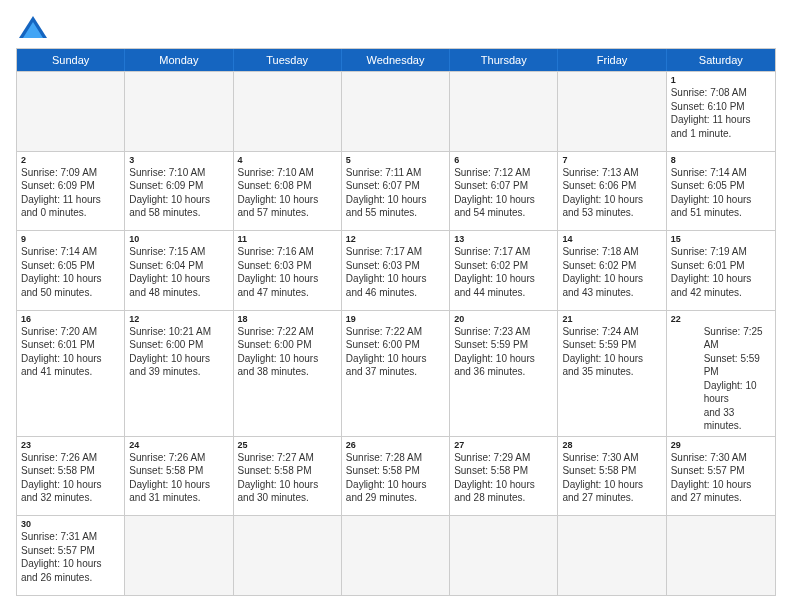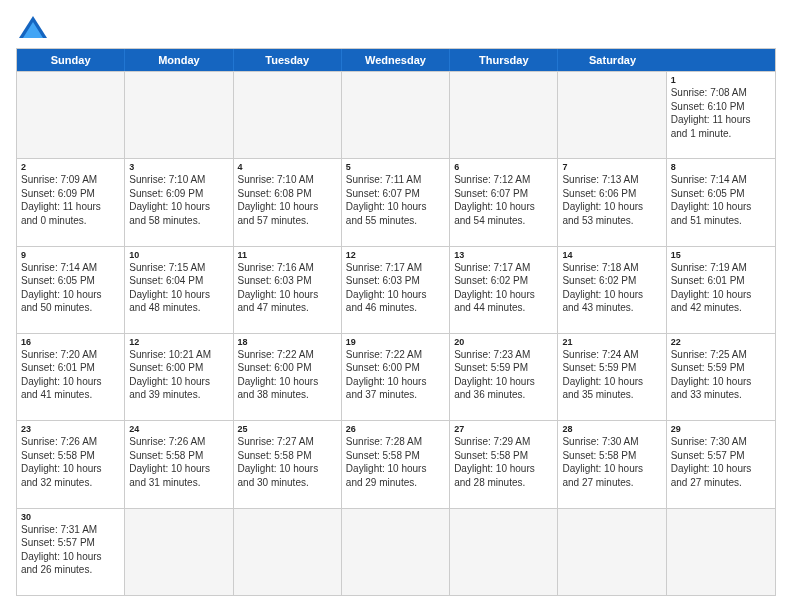--- a/index.html
+++ b/index.html
@@ -62,21 +62,21 @@
       border: 1px solid #ccc;
     }
     .cal-header-row {
       display: grid;
       grid-template-columns: repeat(7, 1fr);
       background: #1565c0;
     }
     .cal-header-cell {
       color: #fff;
       font-size: 11px;
-      font-weight: bold;
+      font-weight: normal;
       padding: 5px 4px;
       text-align: center;
       border-right: 1px solid #2176d2;
     }
     .cal-header-cell:last-child { border-right: none; }
     .cal-body {
       flex: 1;
       display: flex;
       flex-direction: column;
     }
@@ -132,20 +132,21 @@
     </div>
   </div>
 
   <div class="calendar">
     <div class="cal-header-row">
     <div class="cal-header-cell">Sunday</div>
         <div class="cal-header-cell">Monday</div>
         <div class="cal-header-cell">Tuesday</div>
         <div class="cal-header-cell">Wednesday</div>
         <div class="cal-header-cell">Thursday</div>
+        <div class="cal-header-cell">Friday</div>
         <div class="cal-header-cell">Saturday</div>
       </div>
     <div class="cal-body">
     <div class="cal-row">
           <div class="cal-cell empty"></div>
           <div class="cal-cell empty"></div>
           <div class="cal-cell empty"></div>
           <div class="cal-cell empty"></div>
           <div class="cal-cell empty"></div>
           <div class="cal-cell empty"></div>
@@ -297,21 +298,21 @@
           </div>
           <div class="cal-cell filled">
             <span class="day-num">21</span>
             <div class="cell-info" style="white-space: pre-line;">Sunrise: 7:24 AM
 Sunset: 5:59 PM
 Daylight: 10 hours
 and 35 minutes.</div>
           </div>
           <div class="cal-cell filled">
             <span class="day-num">22</span>
-            <div class="cell-info" style="white-space: pre-line;">Sunrise: 7:25 AM
+            <div class="cell-info" style="white-space: pre-line; margin-left: 33px;">Sunrise: 7:25 AM
 Sunset: 5:59 PM
 Daylight: 10 hours
 and 33 minutes.</div>
           </div>
         </div>
         <div class="cal-row">
           <div class="cal-cell filled">
             <span class="day-num">23</span>
             <div class="cell-info" style="white-space: pre-line;">Sunrise: 7:26 AM
 Sunset: 5:58 PM

